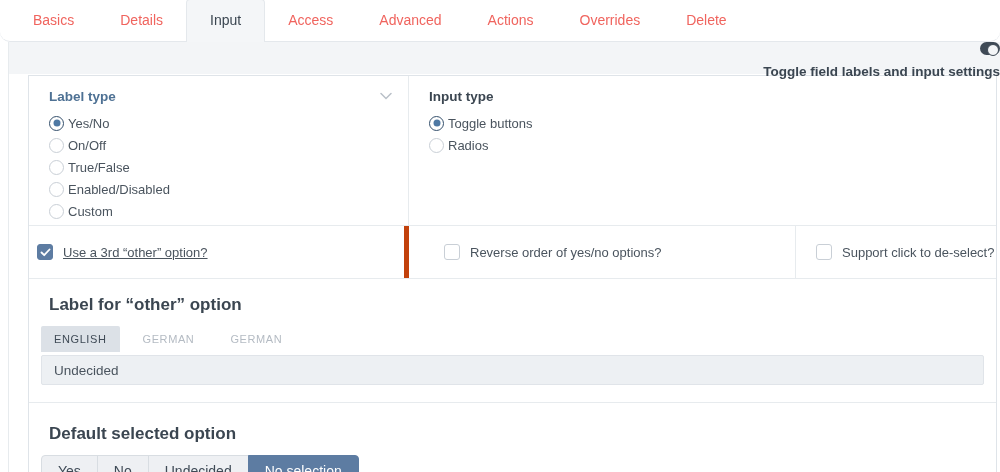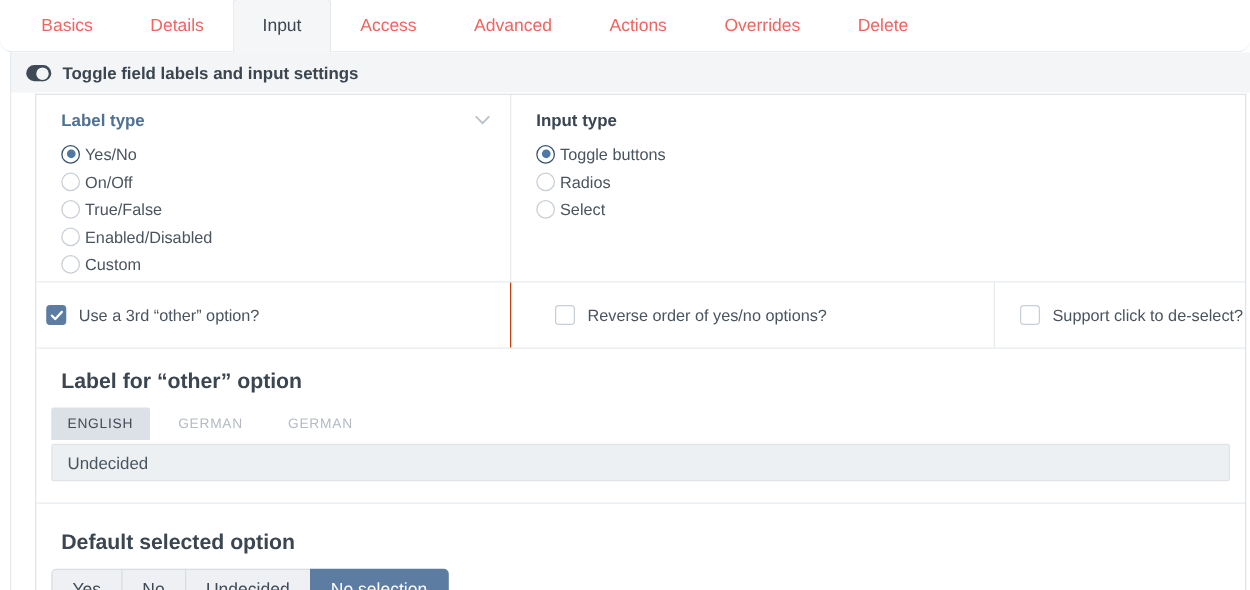--- a/index.html
+++ b/index.html
@@ -45,23 +45,24 @@
     width: 1px; height: 430px;
     background: #e7ebee;
   }
 
   
   .band {
     margin-left: 8px;
     height: 32px;
     background: #f3f5f7;
     display: flex;
-    align-items: center;
+    align-items: flex-end;
     gap: 9px;
     padding-left: 13px;
+    flex-direction: column;
   }
   .toggle-glyph {
     width: 20px; height: 13px;
     border-radius: 7px;
     background: #3f4a56;
     position: relative;
     flex: 0 0 auto;
   }
   .toggle-glyph::after {
     content: "";
@@ -107,21 +108,21 @@
   .radio.sel::after {
     content: ""; position: absolute;
     left: 50%; top: 50%; transform: translate(-50%,-50%);
     width: 7px; height: 7px; border-radius: 50%;
     background: #4e79a4;
   }
 
   
   .checkrow { display: flex; height: 53px; border-bottom: 1px solid #e7ebee; }
   .checkcell { display: flex; align-items: center; gap: 10px; font-size: 13px; color: #4a545e; }
-  .checkcell.c1 { width: 380px; padding-left: 8px; border-right: 1px solid #c2410c; }
+  .checkcell.c1 { width: 380px; padding-left: 8px; border-right: 5px solid #c2410c; text-decoration: underline; }
   .checkcell.c2 { width: 387px; padding-left: 35px; border-right: 1px solid #e7ebee; }
   .checkcell.c3 { flex: 1; padding-left: 20px; }
   .checkbox {
     width: 16px; height: 16px; flex: 0 0 auto;
     border: 1px solid #c9cfd6; border-radius: 3px;
     background: #fff;
     display: flex; align-items: center; justify-content: center;
     cursor: pointer;
   }
   .checkbox.checked { background: #5d7ca2; border-color: #5d7ca2; }
@@ -225,24 +226,20 @@
     <div class="col-right">
       <div class="col-title">Input type</div>
       <div class="radio-row">
         <span class="radio sel"></span>
         <span>Toggle buttons</span>
       </div>
       <div class="radio-row">
         <span class="radio"></span>
         <span>Radios</span>
       </div>
-      <div class="radio-row">
-        <span class="radio"></span>
-        <span>Select</span>
-      </div>
     </div>
   </div>
 
   <div class="checkrow">
     <div class="checkcell c1">
       <span class="checkbox checked">
         <svg width="11" height="9" viewBox="0 0 11 9">
             <path d="M1.5 4.5 L4.2 7.2 L9.5 1.5" stroke="#ffffff" stroke-width="1.8" fill="none" stroke-linecap="round" stroke-linejoin="round"></path>
           </svg>
       </span>

